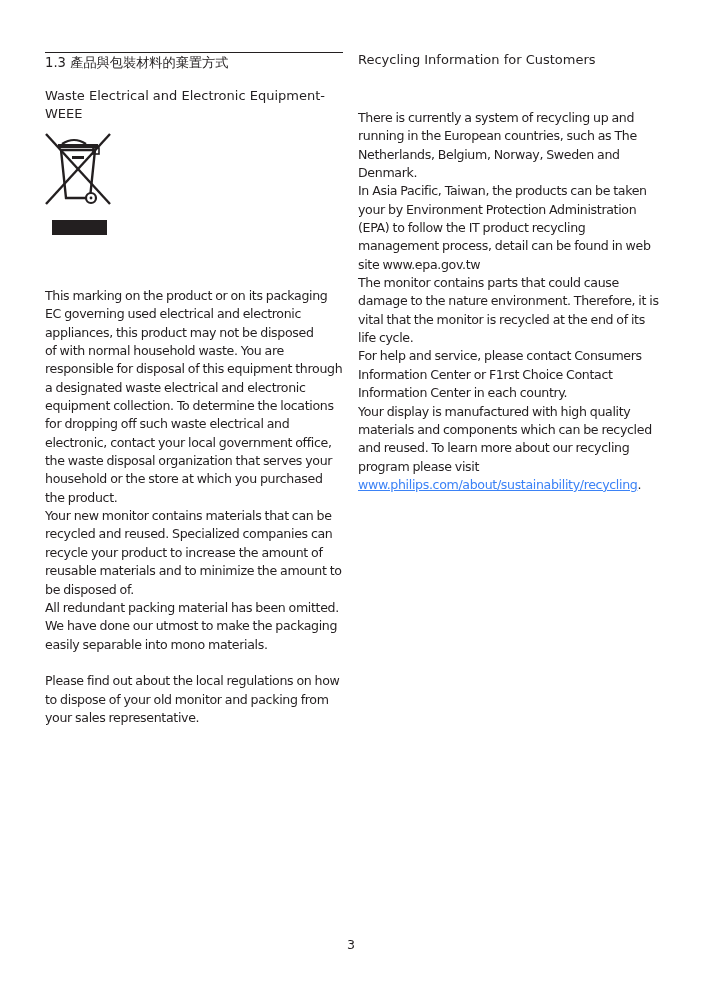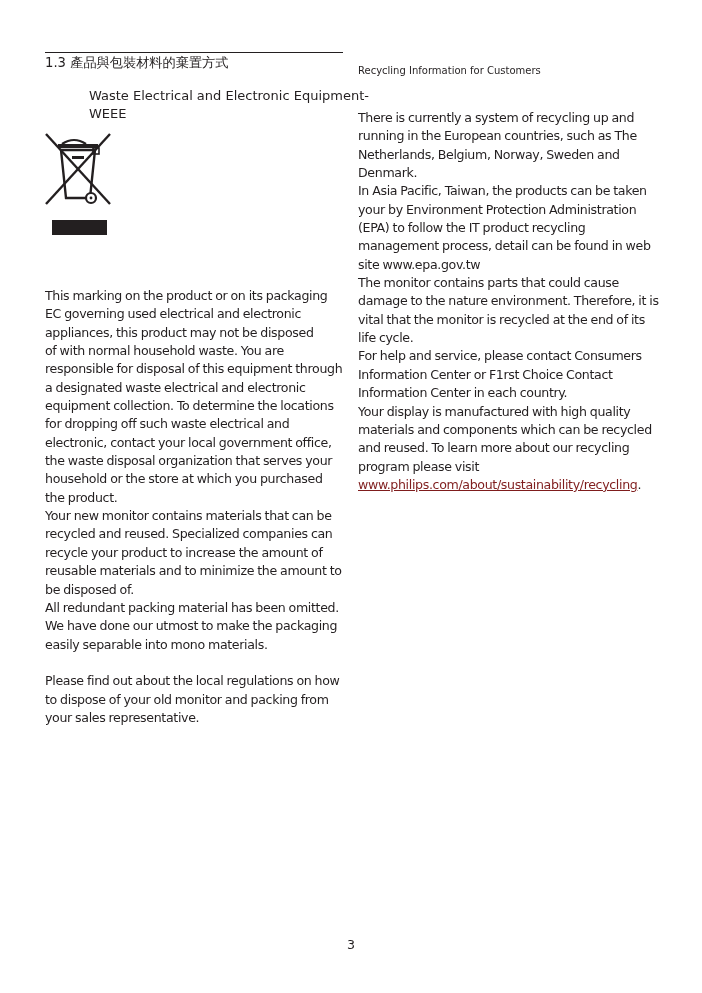--- a/index.html
+++ b/index.html
@@ -1,28 +1,28 @@
 <!DOCTYPE html>
 <html><head>
 <meta charset="utf-8">
 <style>
   html, body { margin: 0; padding: 0; background: #ffffff; }
   body { width: 702px; height: 993px; position: relative; overflow: hidden;
          font-family: "DejaVu Sans", sans-serif; color: #231f20; }
   .rule { position: absolute; left: 45px; top: 52px; width: 298px; height: 1px; background: #231f20; }
   .section-title { position: absolute; left: 45px; top: 54px; font-size: 13.2px; line-height: 18px; white-space: nowrap; }
-  .subhead { position: absolute; left: 45px; top: 87px; width: 300px; font-size: 13px; line-height: 18.4px; margin-left: 44px; }
+  .subhead { position: absolute; left: 45px; top: 87px; width: 300px; font-size: 13px; line-height: 18.4px; }
   .weee { position: absolute; left: 44px; top: 132px; width: 70px; height: 105px; }
   .body-text { font-size: 12.6px; line-height: 18.35px; letter-spacing: -0.35px; word-spacing: -0.5px; margin-top: 40px; }
   .left-body { position: absolute; left: 45px; top: 247px; width: 300px; }
-  .right-head { position: absolute; left: 358px; top: 62px; font-size: 10px; line-height: 18.4px; white-space: nowrap; }
+  .right-head { position: absolute; left: 358px; top: 51px; font-size: 13px; line-height: 18.4px; white-space: nowrap; }
   .right-body { position: absolute; left: 358px; top: 69px; width: 300px; }
   .line { display: block; white-space: nowrap; }
   .gap { display: block; height: 18.35px; }
-  a.link { color: #7f1d1d; text-decoration: underline; }
+  a.link { color: #3b82f6; text-decoration: underline; }
   .page-num { position: absolute; left: 0; width: 702px; top: 937px; text-align: center; font-size: 12.6px; }
 </style>
 </head>
 <body>
 
 <div class="rule"></div>
 <div class="section-title">
   <span>1.3</span>
   <span>產品與包裝材料的棄置方式</span>
 </div>

